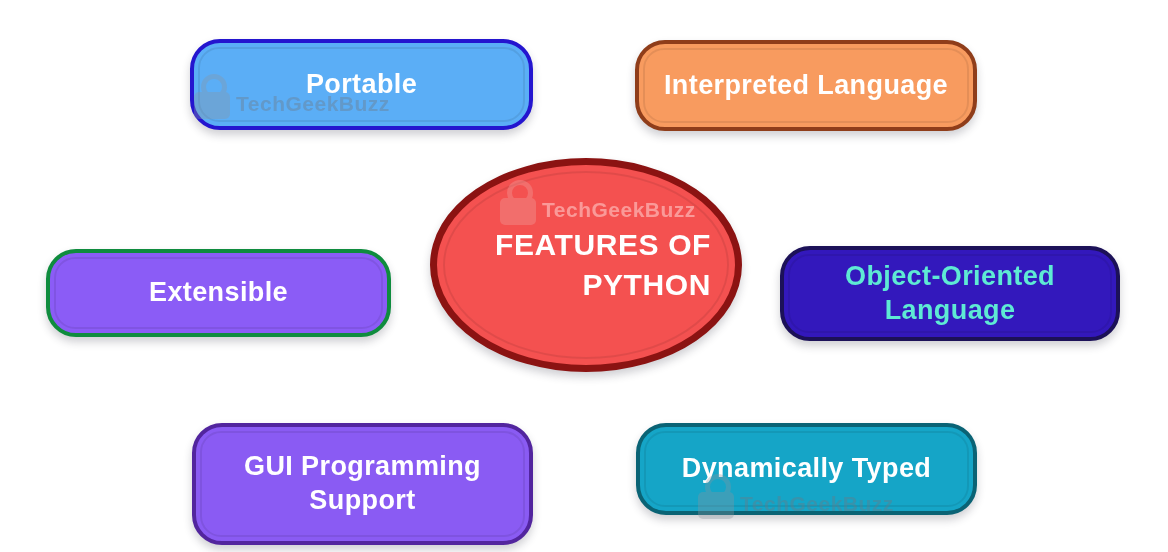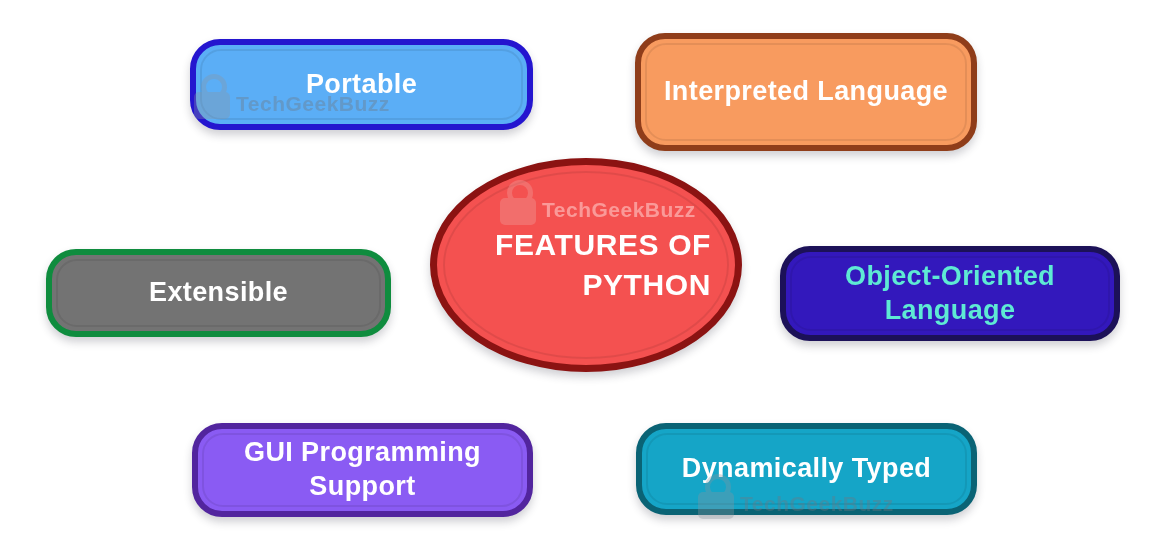--- a/index.html
+++ b/index.html
@@ -12,21 +12,21 @@
     position: relative;
     width: 1168px;
     height: 552px;
     background: #ffffff;
     overflow: hidden;
   }
   
   .node {
     position: absolute;
     box-sizing: border-box;
-    border: 6px solid #1d4ed8;
+    border: 4px solid #1d4ed8;
     border-radius: 30px;
     display: flex;
     align-items: center;
     justify-content: center;
     text-align: center;
     color: #fff;
     font-weight: bold;
     box-shadow: 0 5px 9px rgba(40, 40, 60, 0.22);
   }
   .node::after {              
@@ -58,24 +58,24 @@
     font-size: 30px;
     font-weight: bold;
     letter-spacing: 0.6px;
     line-height: 1.35;
     width: 250px;
     position: relative;
     z-index: 2;
   }
   
   #n-portable     { left: 190px; top: 39px;  width: 343px; height: 91px; }
-  #n-interpreted  { left: 635px; top: 33px;  width: 342px; height: 118px; }
+  #n-interpreted  { left: 635px; top: 40px;  width: 342px; height: 91px; }
   #n-extensible   { left: 46px;  top: 249px; width: 345px; height: 88px; }
   #n-object       { left: 780px; top: 246px; width: 340px; height: 95px; }
-  #n-gui          { left: 192px; top: 423px; width: 341px; height: 94px; }
+  #n-gui          { left: 192px; top: 423px; width: 341px; height: 122px; }
   #n-dynamic      { left: 636px; top: 423px; width: 341px; height: 92px; }
   #n-center       { left: 430px; top: 158px; width: 312px; height: 214px; text-align: right; }
   
   .watermark {
     position: absolute;
     display: flex;
     align-items: flex-end;
     gap: 4px;
     pointer-events: none;
     z-index: 3;
@@ -131,21 +131,21 @@
   </div>
 
   <div class="node" id="n-portable" style="background: rgb(91, 174, 246); border-color: rgb(36, 21, 207); color: rgb(255, 255, 255);">
     <span class="label">Portable</span>
   </div>
 
   <div class="node" id="n-interpreted" style="background: rgb(248, 155, 95); border-color: rgb(143, 61, 26); color: rgb(255, 255, 255);">
     <span class="label">Interpreted Language</span>
   </div>
 
-  <div class="node" id="n-extensible" style="background: #737373; border-color: rgb(15, 140, 62); color: rgb(255, 255, 255);">
+  <div class="node" id="n-extensible" style="background: #8b5cf6; border-color: rgb(15, 140, 62); color: rgb(255, 255, 255);">
     <span class="label">Extensible</span>
   </div>
 
   <div class="node" id="n-object" style="background: rgb(51, 24, 188); border-color: rgb(28, 17, 88); color: #5eead4;">
     <span class="label">Object-Oriented Language</span>
   </div>
 
   <div class="node" id="n-gui" style="background: rgb(138, 91, 243); border-color: rgb(82, 37, 158); color: rgb(255, 255, 255);">
     <span class="label">GUI Programming Support</span>
   </div>

